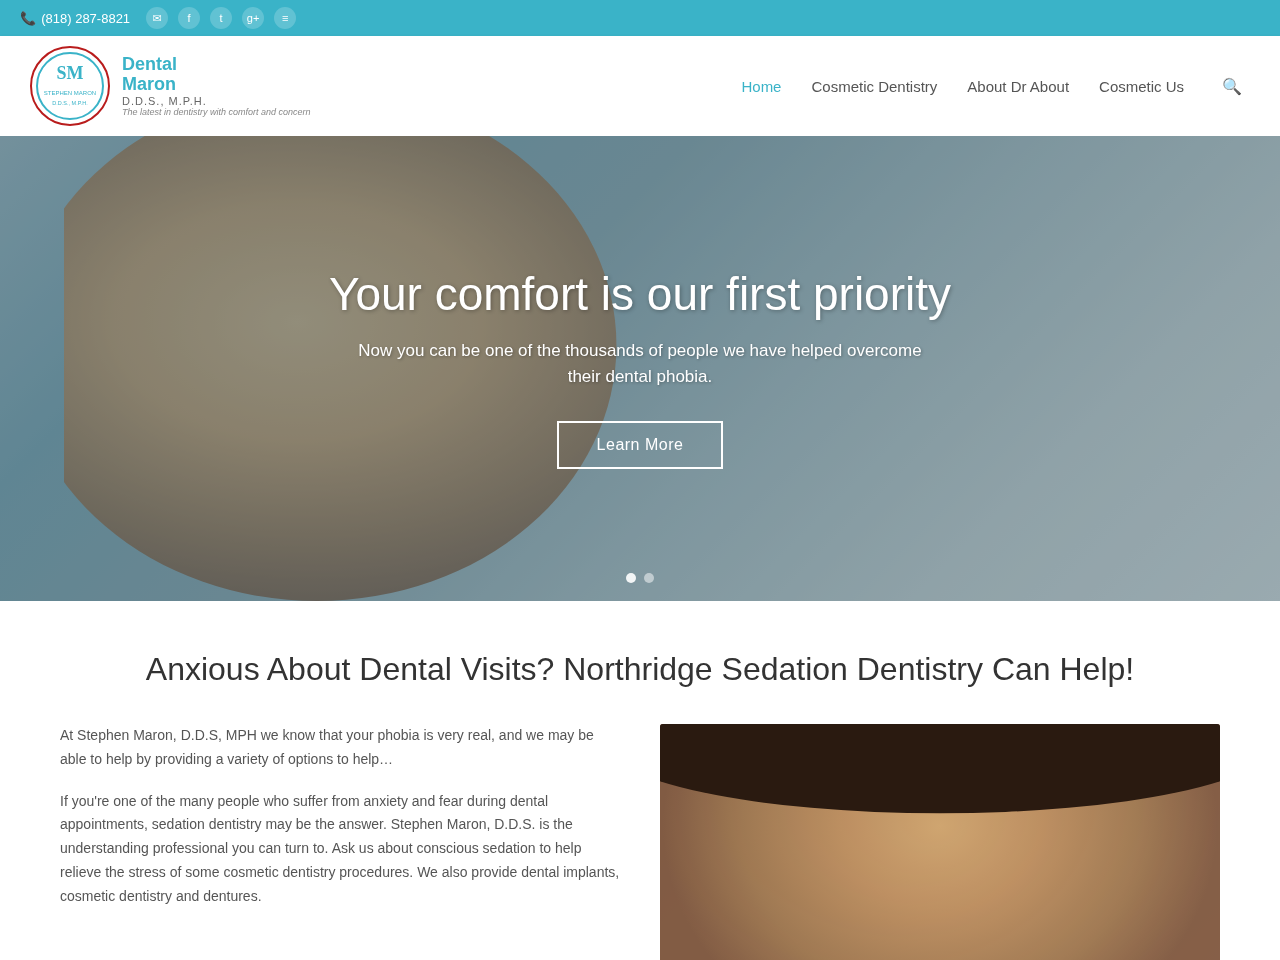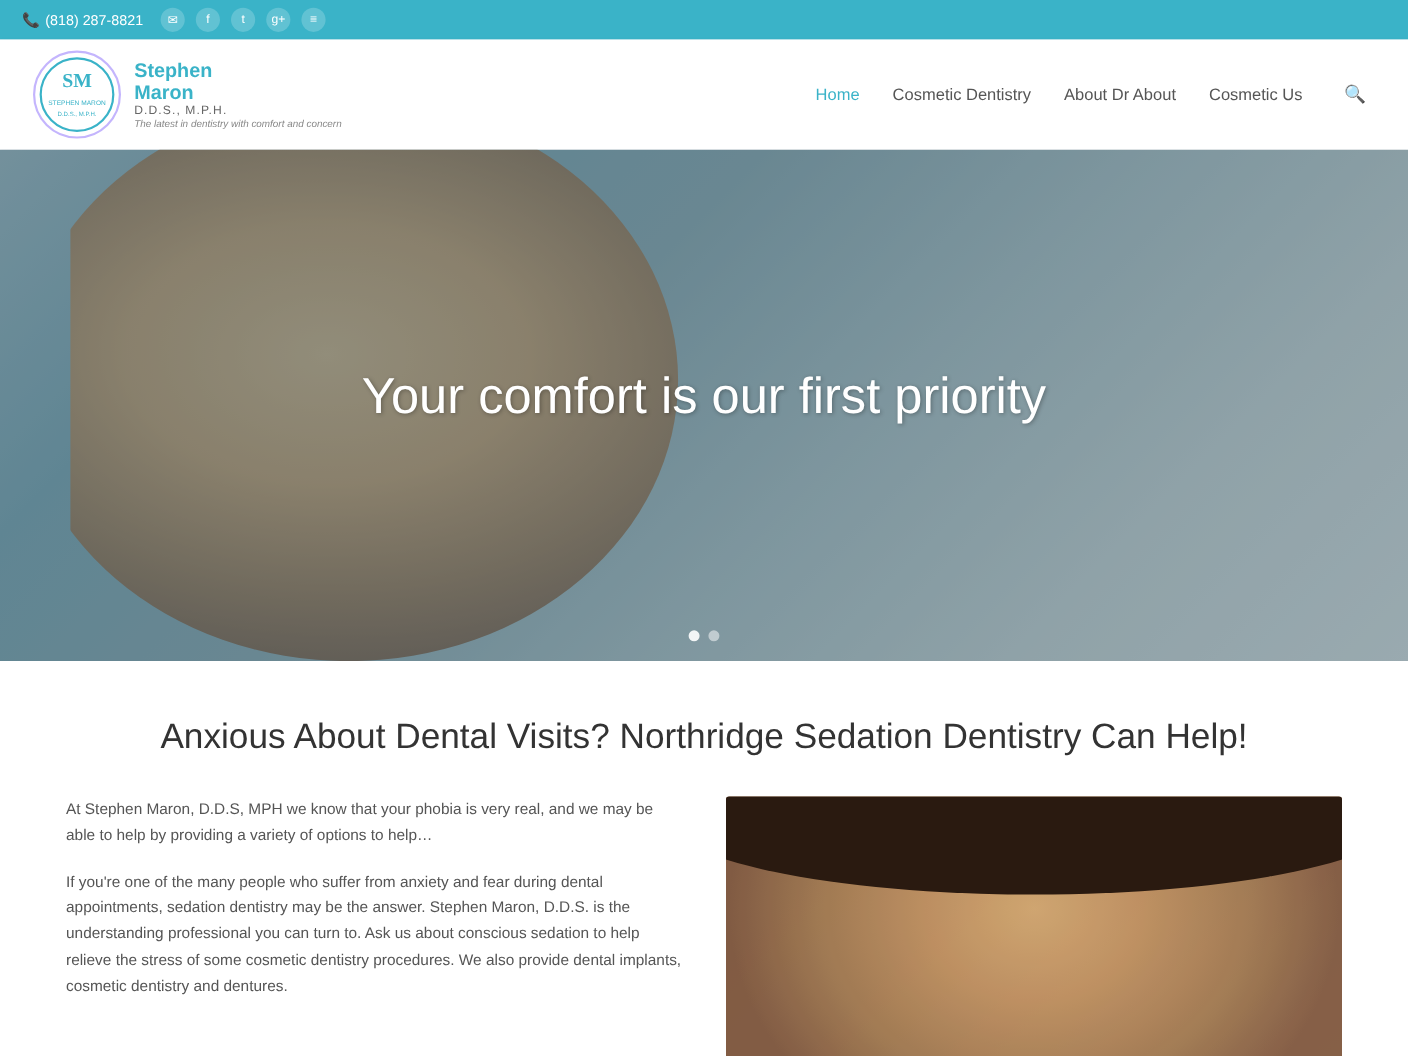--- a/index.html
+++ b/index.html
@@ -30,21 +30,21 @@
       display: flex;
       align-items: center;
       justify-content: space-between;
       padding: 10px 30px;
       background: #fff;
       box-shadow: 0 1px 4px rgba(0,0,0,0.08);
     }
     .logo-area { display: flex; align-items: center; gap: 12px; }
     .logo-circle {
       width: 80px; height: 80px; border-radius: 50%;
-      border: 2px solid #c4b5fd;
+      border: 2px solid #b91c1c;
       display: flex; align-items: center; justify-content: center;
       overflow: hidden; flex-shrink: 0; text-align: right;
     }
     .logo-circle svg { width: 70px; height: 70px; }
     .logo-text { display: flex; flex-direction: column; }
     .logo-name { font-size: 18px; font-weight: 700; color: #3ab3c8; line-height: 1.1; }
     .logo-title { font-size: 11px; color: #666; letter-spacing: 1px; }
     .logo-subtitle { font-size: 9px; color: #888; font-style: italic; }
 
     .nav-links { display: flex; align-items: center; gap: 30px; }
@@ -230,21 +230,21 @@
     <div class="logo-circle">
       <svg viewBox="0 0 70 70" xmlns="http://www.w3.org/2000/svg">
         <circle cx="35" cy="35" r="33" fill="none" stroke="#3ab3c8" stroke-width="2"></circle>
         <text x="35" y="28" text-anchor="middle" font-size="18" font-weight="bold" fill="#3ab3c8" font-family="Georgia,serif">SM</text>
         <text x="35" y="44" text-anchor="middle" font-size="6" fill="#3ab3c8" font-family="Arial,sans-serif">STEPHEN MARON</text>
         <text x="35" y="54" text-anchor="middle" font-size="5.5" fill="#3ab3c8" font-family="Arial,sans-serif">D.D.S., M.P.H.</text>
       </svg>
     </div>
     <div class="logo-text">
       <span class="logo-name" style="color: rgb(58, 179, 200);">
-        <span>Stephen</span><br>
+        <span>Dental</span><br>
         <span>Maron</span>
       </span>
       <span class="logo-title">D.D.S., M.P.H.</span>
       <span class="logo-subtitle">The latest in dentistry with comfort and concern</span>
     </div>
   </div>
 
   <div class="nav-links">
     <a class="nav-link active" style="color: rgb(58, 179, 200);">Home</a>
     <a class="nav-link">Cosmetic Dentistry</a>
@@ -253,20 +253,22 @@
     <button class="search-icon-btn">🔍</button>
   </div>
 </nav>
 
 <section class="hero">
   <div class="hero-bg"></div>
   <div class="hero-face"></div>
   <div class="hero-overlay"></div>
   <div class="hero-content">
     <h1 class="hero-title">Your comfort is our first priority</h1>
+    <p class="hero-subtitle">Now you can be one of the thousands of people we have helped overcome their dental phobia.</p>
+    <button class="hero-btn">Learn More</button>
   </div>
   <div class="slide-dots">
     <span class="dot active"></span>
     <span class="dot"></span>
   </div>
 </section>
 
 <main class="main-content">
   <h2 class="section-title">Anxious About Dental Visits? Northridge Sedation Dentistry Can Help!</h2>
   <div class="content-grid">

